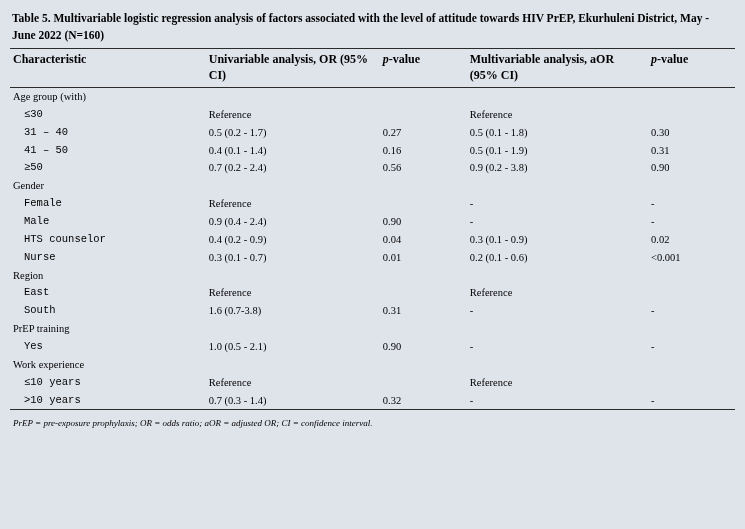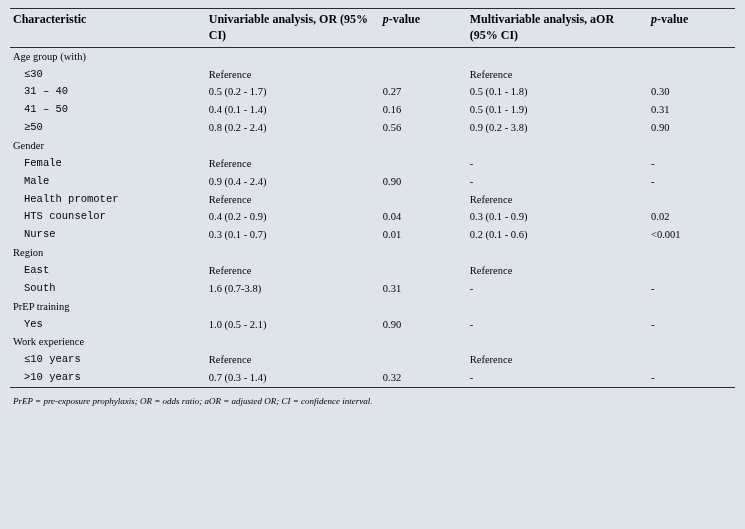--- a/index.html
+++ b/index.html
@@ -74,20 +74,21 @@
     font-style: italic;
   }
   .ital { font-style: italic; }
   .bodytbl { margin-top: 0; }
 </style>
 </head>
 <body>
 
 <div id="table-wrap">
 
+  <div class="tbl-title">Table 5. Multivariable logistic regression analysis of factors associated with the level of attitude towards HIV PrEP, Ekurhuleni District, May - June 2022 (N=160)</div>
 
   <table class="data bodytbl">
     <colgroup>
       <col class="col-char">
       <col class="col-uni">
       <col class="col-p1">
       <col class="col-mult">
       <col class="col-p2">
     </colgroup>
     <thead>
@@ -123,21 +124,21 @@
         </tr>
         <tr>
           <td class="indent1">41 – 50</td>
           <td>0.4 (0.1 - 1.4)</td>
           <td>0.16</td>
           <td>0.5 (0.1 - 1.9)</td>
           <td>0.31</td>
         </tr>
         <tr>
           <td class="indent1">≥50</td>
-          <td>0.8 (0.2 - 2.4)</td>
+          <td>0.7 (0.2 - 2.4)</td>
           <td>0.56</td>
           <td>0.9 (0.2 - 3.8)</td>
           <td>0.90</td>
         </tr>
         <tr class="rowspace">
           <td class="grp">Gender</td>
           <td></td>
           <td></td>
           <td></td>
           <td></td>
@@ -148,27 +149,20 @@
           <td></td>
           <td>-</td>
           <td>-</td>
         </tr>
         <tr>
           <td class="indent1">Male</td>
           <td>0.9 (0.4 - 2.4)</td>
           <td>0.90</td>
           <td>-</td>
           <td>-</td>
-        </tr>
-        <tr>
-          <td class="indent1">Health promoter</td>
-          <td>Reference</td>
-          <td></td>
-          <td>Reference</td>
-          <td></td>
         </tr>
         <tr>
           <td class="indent1">HTS counselor</td>
           <td>0.4 (0.2 - 0.9)</td>
           <td>0.04</td>
           <td>0.3 (0.1 - 0.9)</td>
           <td>0.02</td>
         </tr>
         <tr>
           <td class="indent1">Nurse</td>

